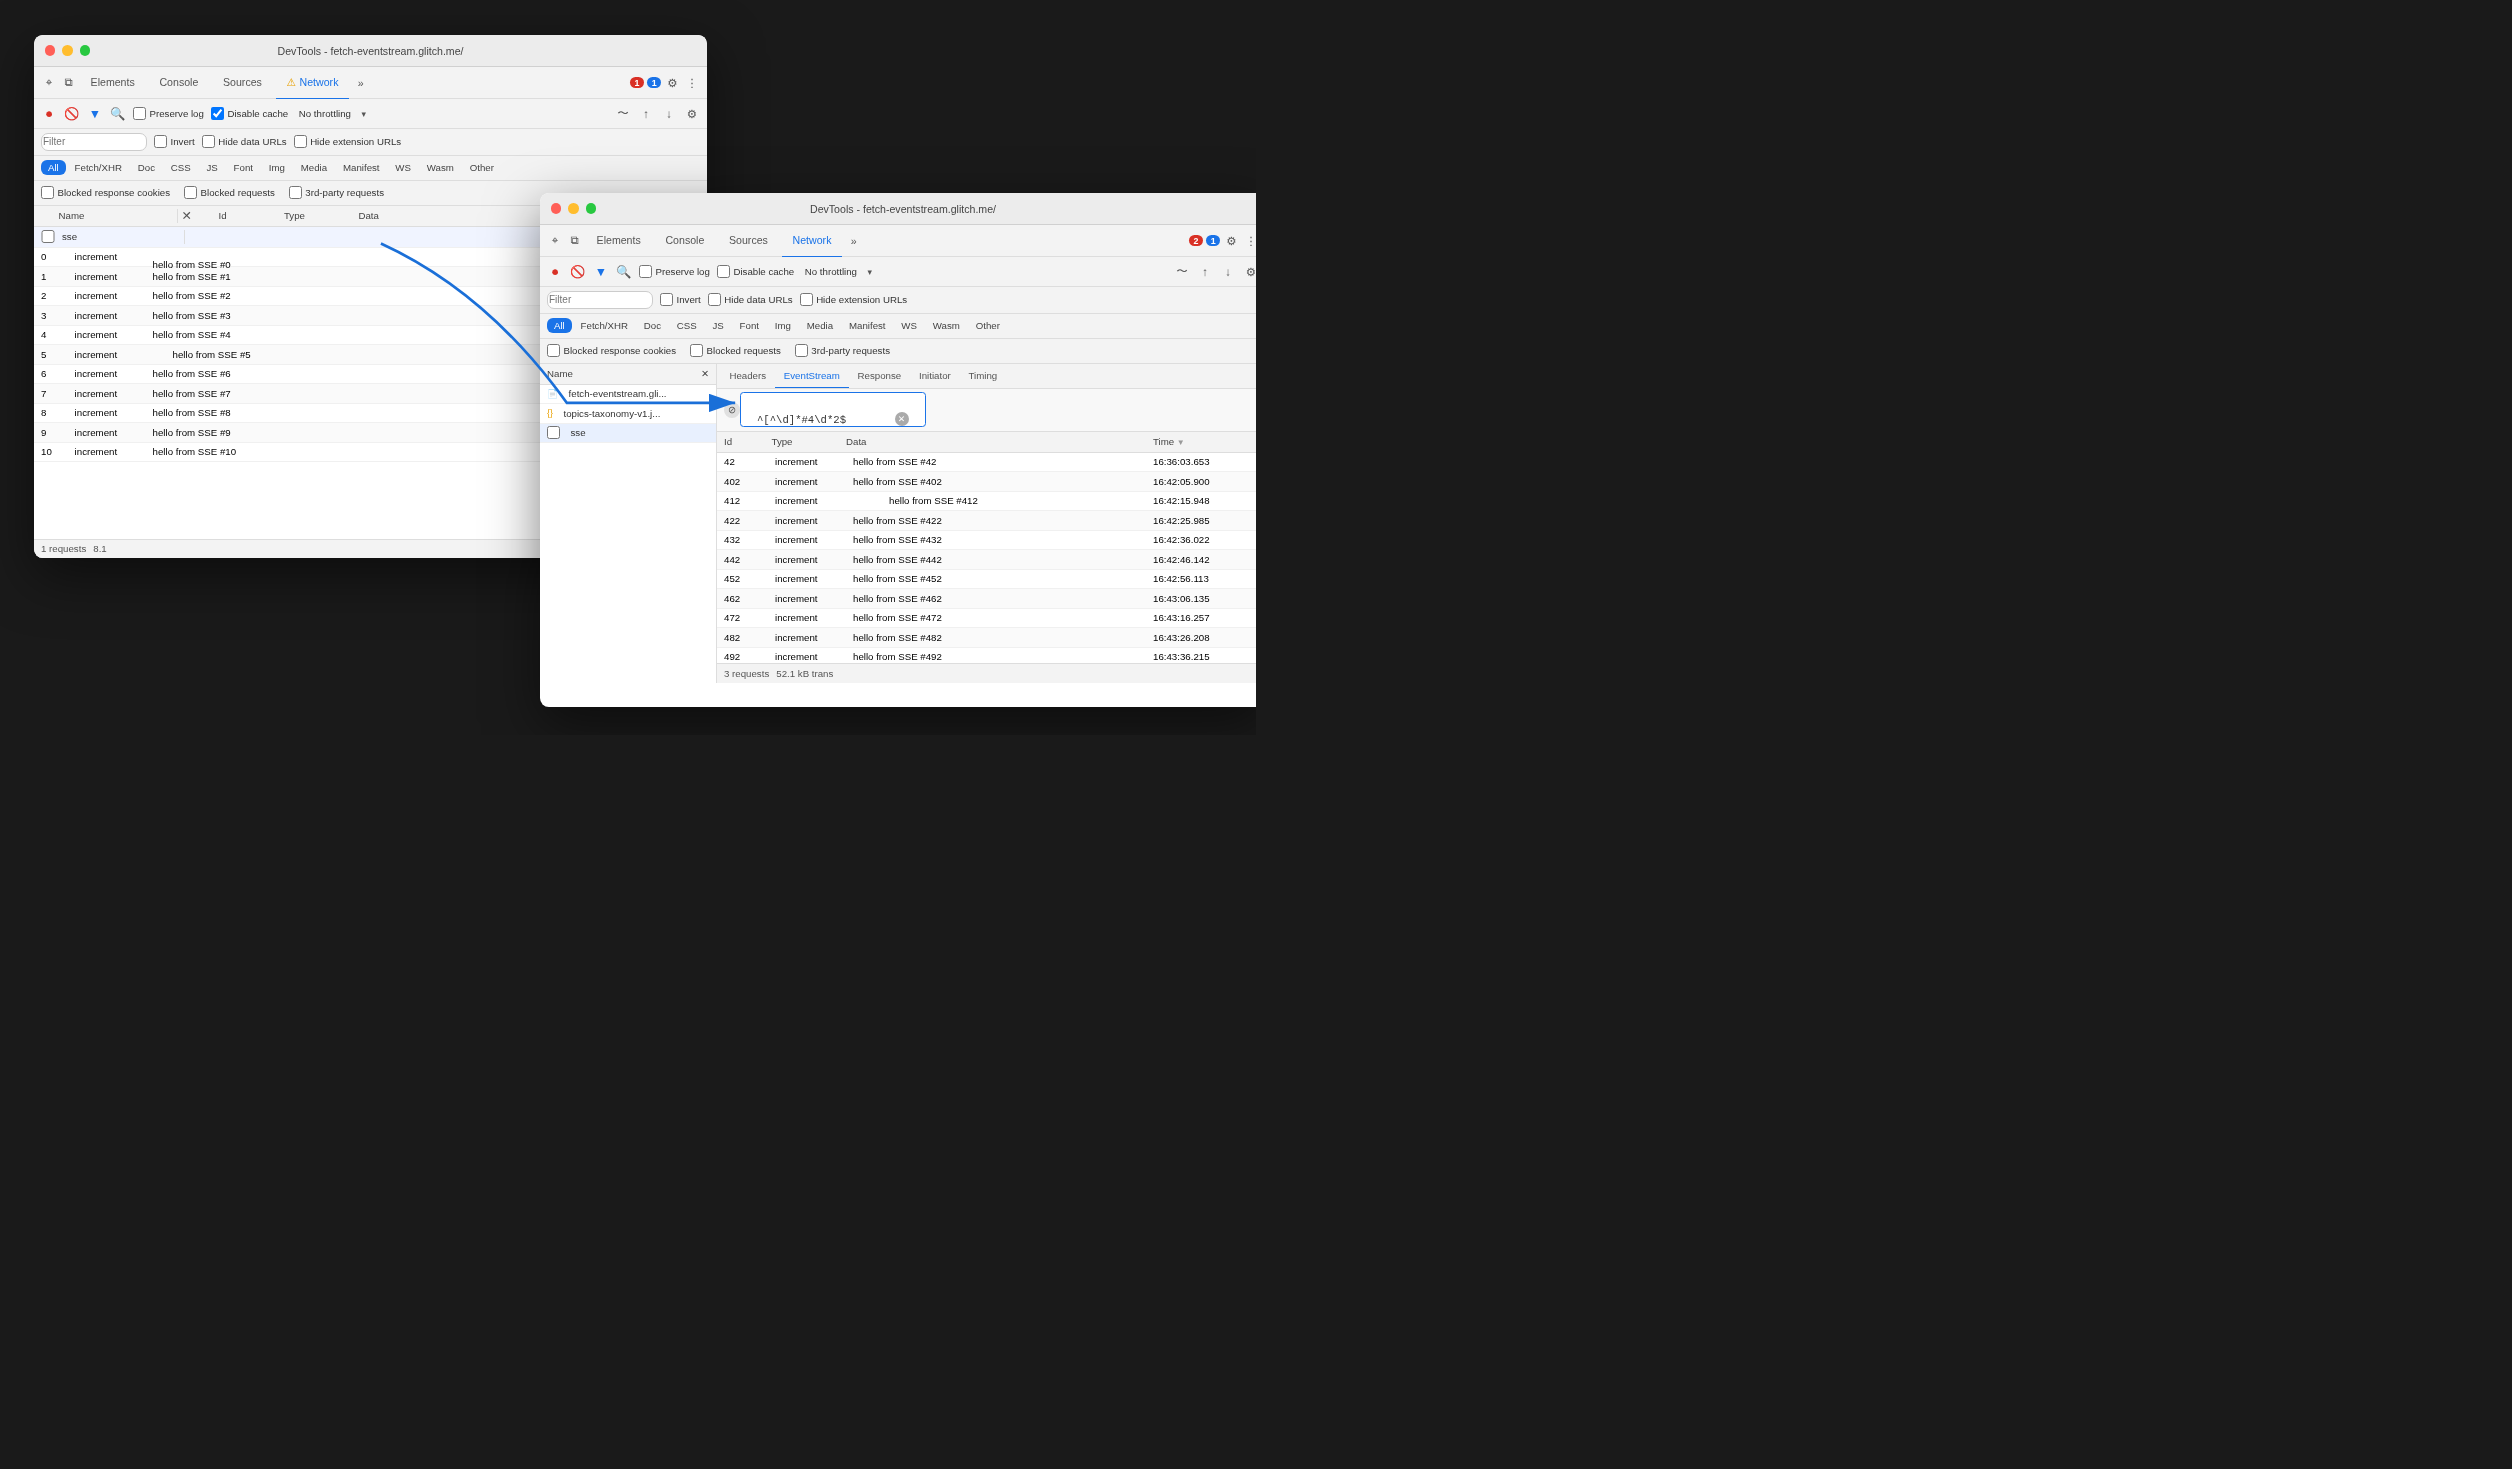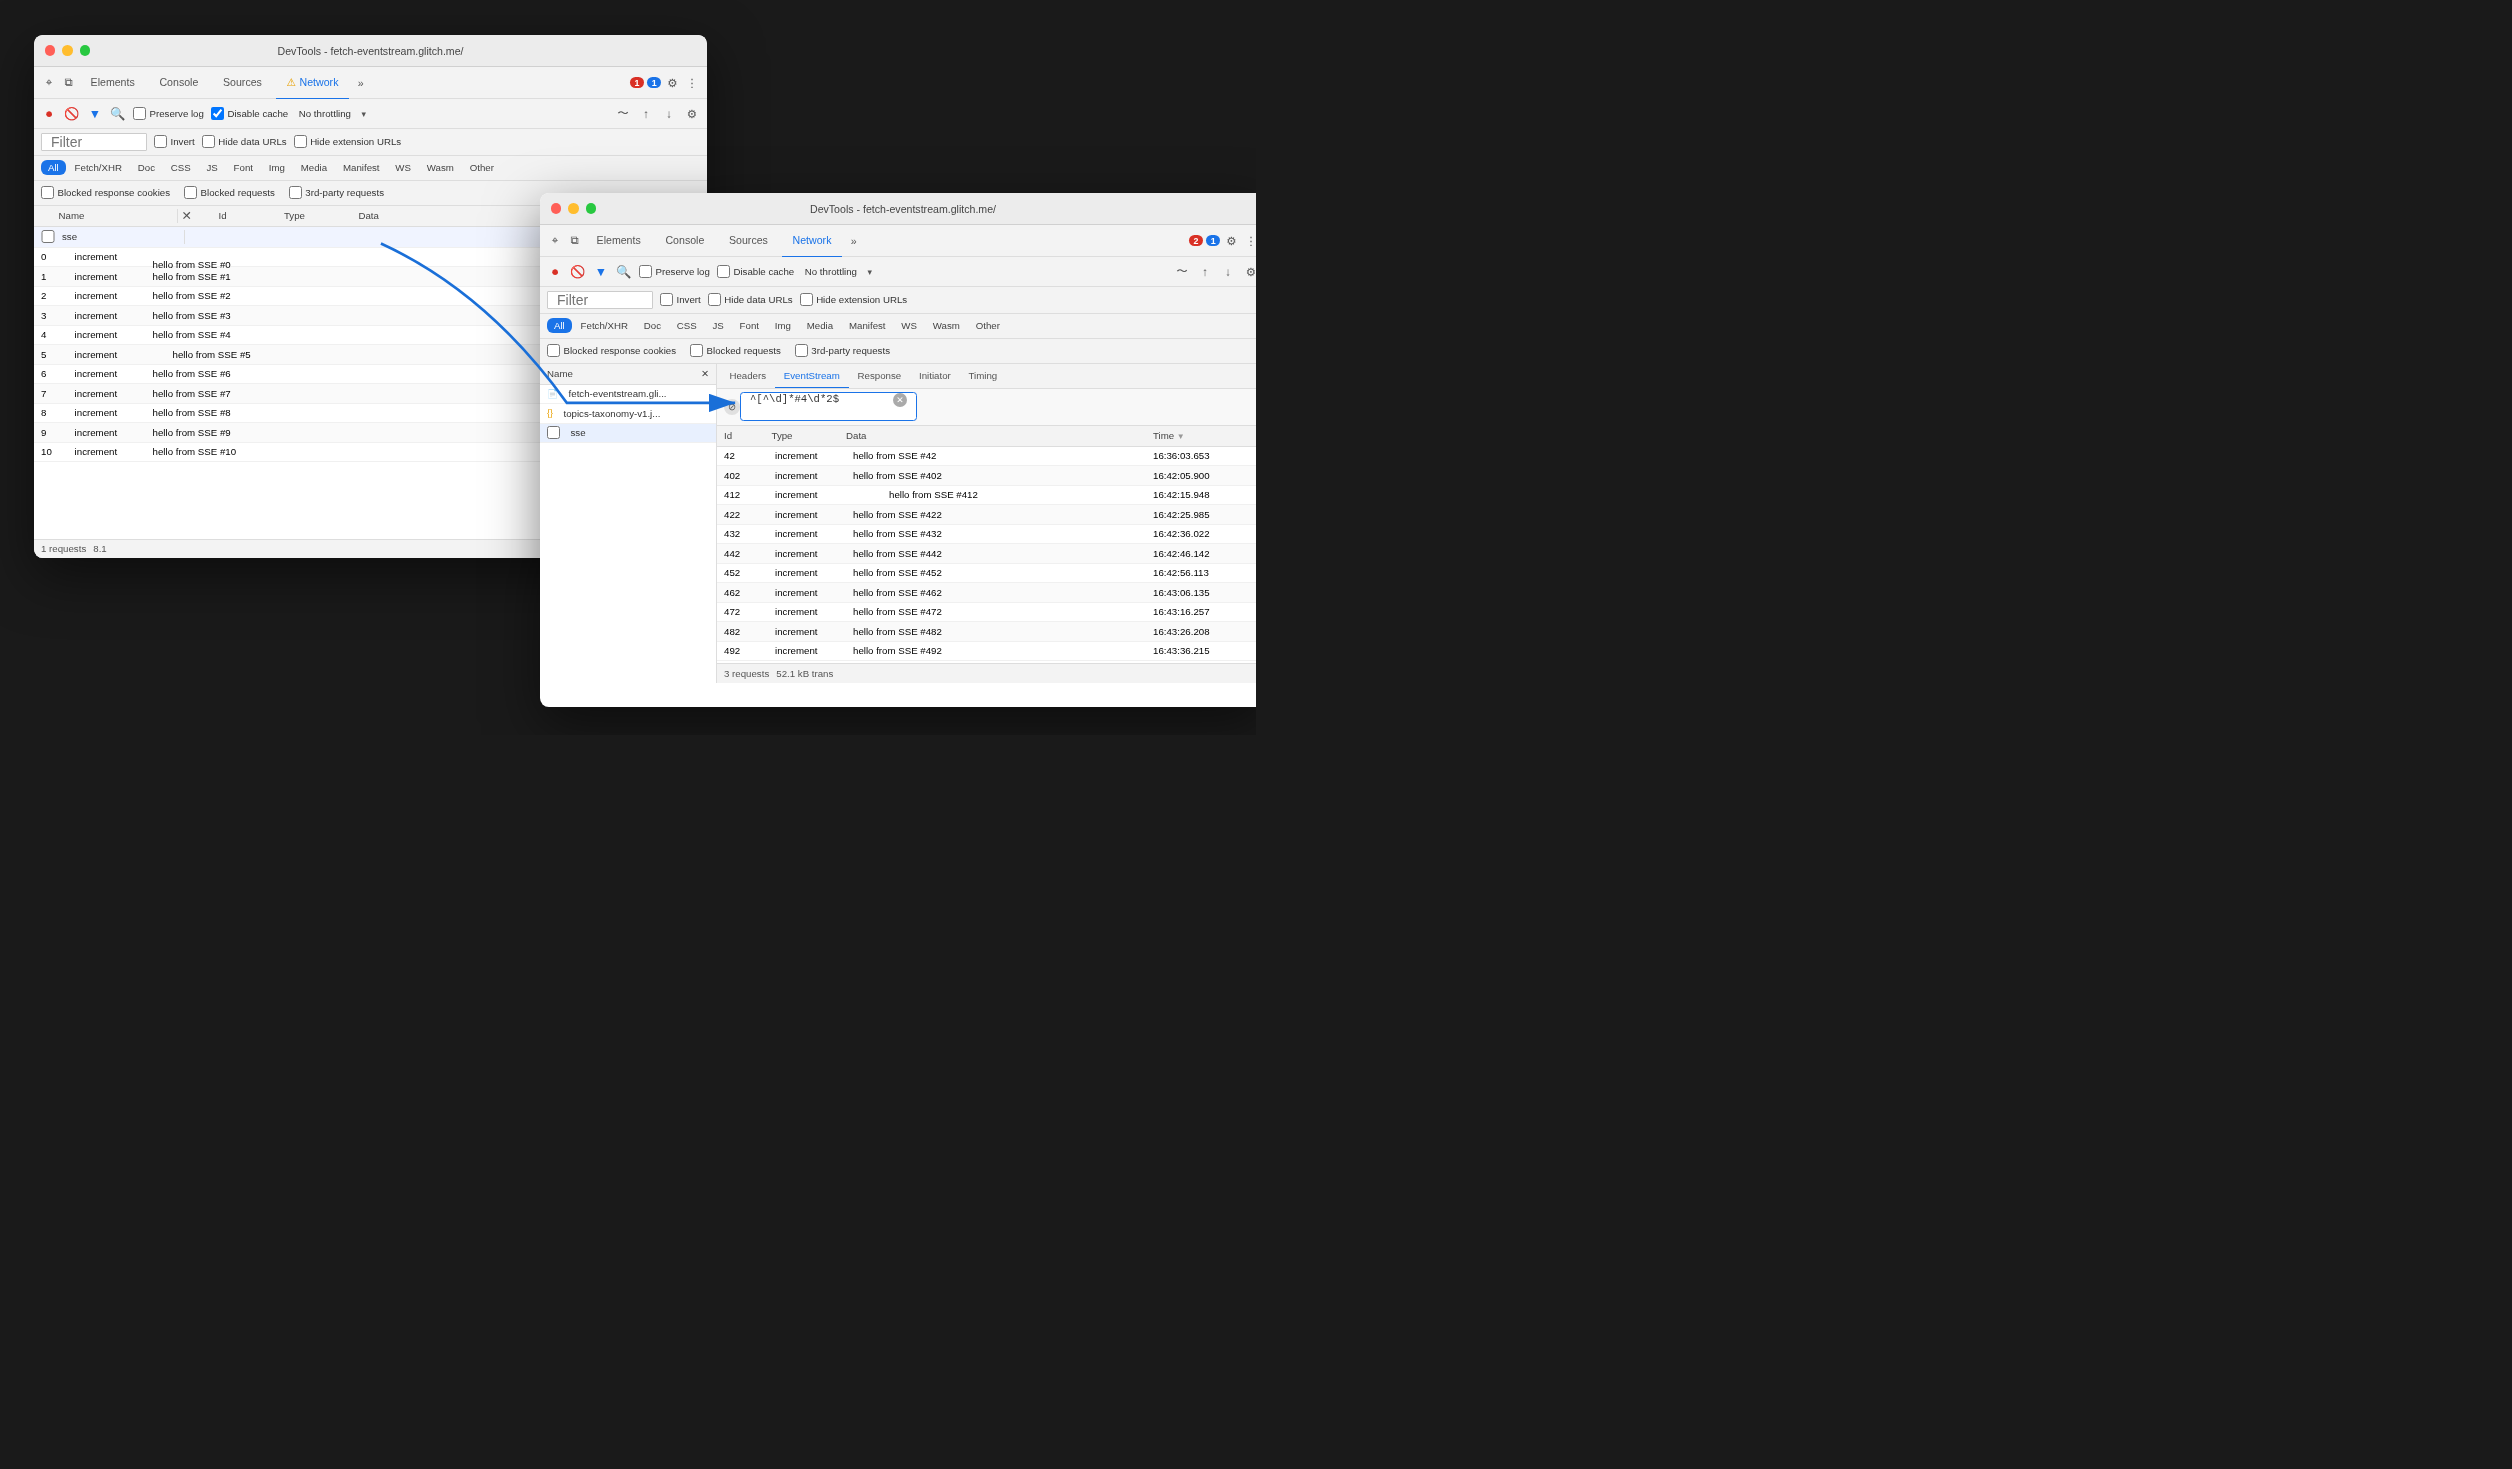--- a/index.html
+++ b/index.html
@@ -182,23 +182,23 @@
       height: 26.6px;
       background: #f3f3f3;
       border-bottom: 0.9px solid #ddd;
       gap: 7px;
     }
 
     .filter-input {
       width: 106px;
       height: 17.7px;
       border: 0.9px solid #ccc;
-      border-radius: 1px;
-      padding: 0 9px;
-      font-size: 14px;
+      border-radius: 7px;
+      padding: 0 1px;
+      font-size: 10px;
       background: white;
       outline: none;
     }
 
     .filter-checkbox {
       display: flex;
       align-items: center;
       gap: 3.5px;
       font-size: 9.7px;
       color: #333;
@@ -279,26 +279,26 @@
     .window-2 {
       left: 540px;
       top: 193px;
       width: 726px;
       height: 514px;
     }
 
     
     .regex-filter-box {
       display: flex;
-      align-items: flex-start;
+      align-items: flex-end;
       border: 1.8px solid #1a73e8;
       border-radius: 3.5px;
       background: white;
-      padding: 0 9px;
-      height: 29px;
+      padding: 0 16px;
+      height: 35px;
       gap: 3.5px;
       min-width: 177px;
     }
 
     .regex-filter-input {
       border: none;
       outline: none;
       font-size: 10.6px;
       font-family: 'Courier New', monospace;
       color: #333;

